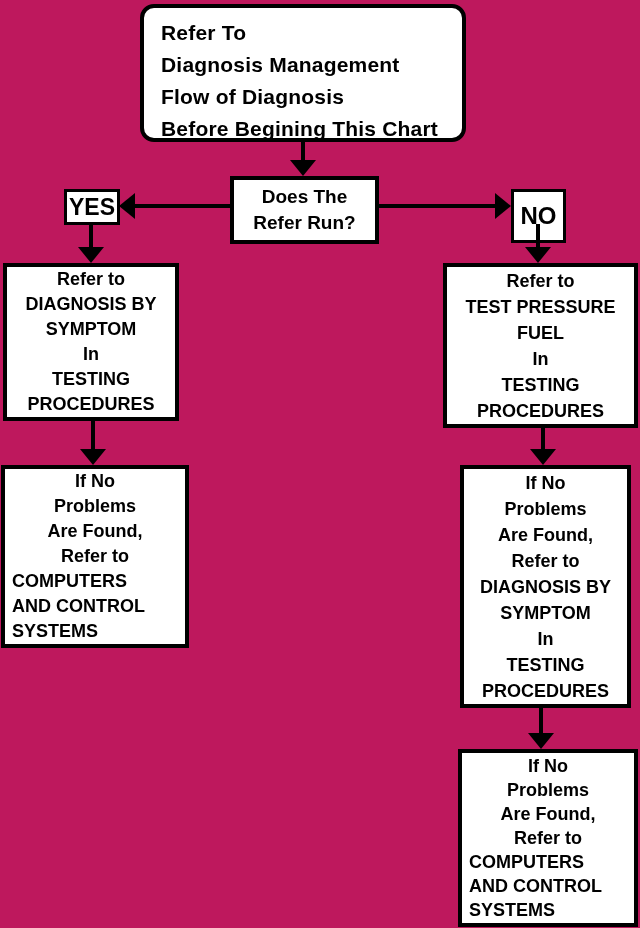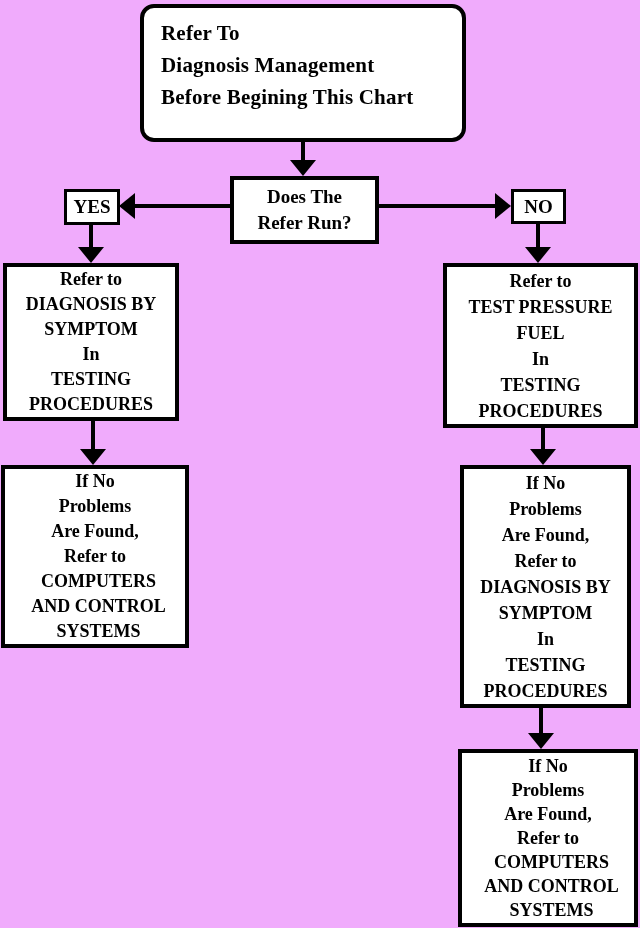--- a/index.html
+++ b/index.html
@@ -4,42 +4,42 @@
 <style>
   html, body {
     margin: 0;
     padding: 0;
     background: #ffffff;
   }
   #canvas {
     position: relative;
     width: 640px;
     height: 928px;
-    background: #f0abfc;
-    font-family: Liberation Serif, serif;
+    background: #be185d;
+    font-family: Liberation Sans, sans-serif;
     font-weight: bold;
     color: #000000;
     overflow: hidden;
   }
   .node {
     position: absolute;
     box-sizing: border-box;
     border: 4px solid #000000;
     background: #ffffff;
     display: flex;
     flex-direction: column;
     justify-content: center;
     text-align: center;
   }
   .node .ln {
     display: block;
     white-space: nowrap;
   }
   .ln-left {
-    text-align: center;
+    text-align: left;
     padding-left: 7px;
   }
   
   #title-box {
     left: 140px; top: 4px;
     width: 326px; height: 138px;
     border-radius: 14px;
     text-align: left;
     justify-content: flex-start;
     padding: 9px 0 0 17px;
@@ -52,28 +52,28 @@
     left: 230px; top: 176px;
     width: 149px; height: 68px;
     font-size: 19px;
     line-height: 26px;
   }
   
   #yes-box {
     left: 64px; top: 189px;
     width: 56px; height: 36px;
     border-width: 3px;
-    font-size: 19px;
+    font-size: 23px;
     line-height: 30px;
   }
   #no-box {
     left: 511px; top: 189px;
-    width: 55px; height: 35px;
+    width: 55px; height: 54px;
     border-width: 3px;
-    font-size: 19px;
+    font-size: 24px;
     line-height: 30px;
   }
   
   #left-box-1 {
     left: 3px; top: 263px;
     width: 176px; height: 158px;
     font-size: 18px;
     line-height: 25px;
   }
   #left-box-2 {
@@ -135,20 +135,21 @@
   }
 </style>
 </head>
 <body>
 
 <div id="canvas">
 
   <div class="node" id="title-box">
     <span class="ln">Refer To</span>
     <span class="ln">Diagnosis Management</span>
+    <span class="ln">Flow of Diagnosis</span>
     <span class="ln">Before Begining This Chart</span>
   </div>
 
   <div class="vline" style="left:301px; top:140px; height:22px;"></div>
   <div class="arrow-down" style="left:290px; top:160px;"></div>
 
   <div class="node" id="decision-box">
     <span class="ln">Does The</span>
     <span class="ln">Refer Run?</span>
   </div>

